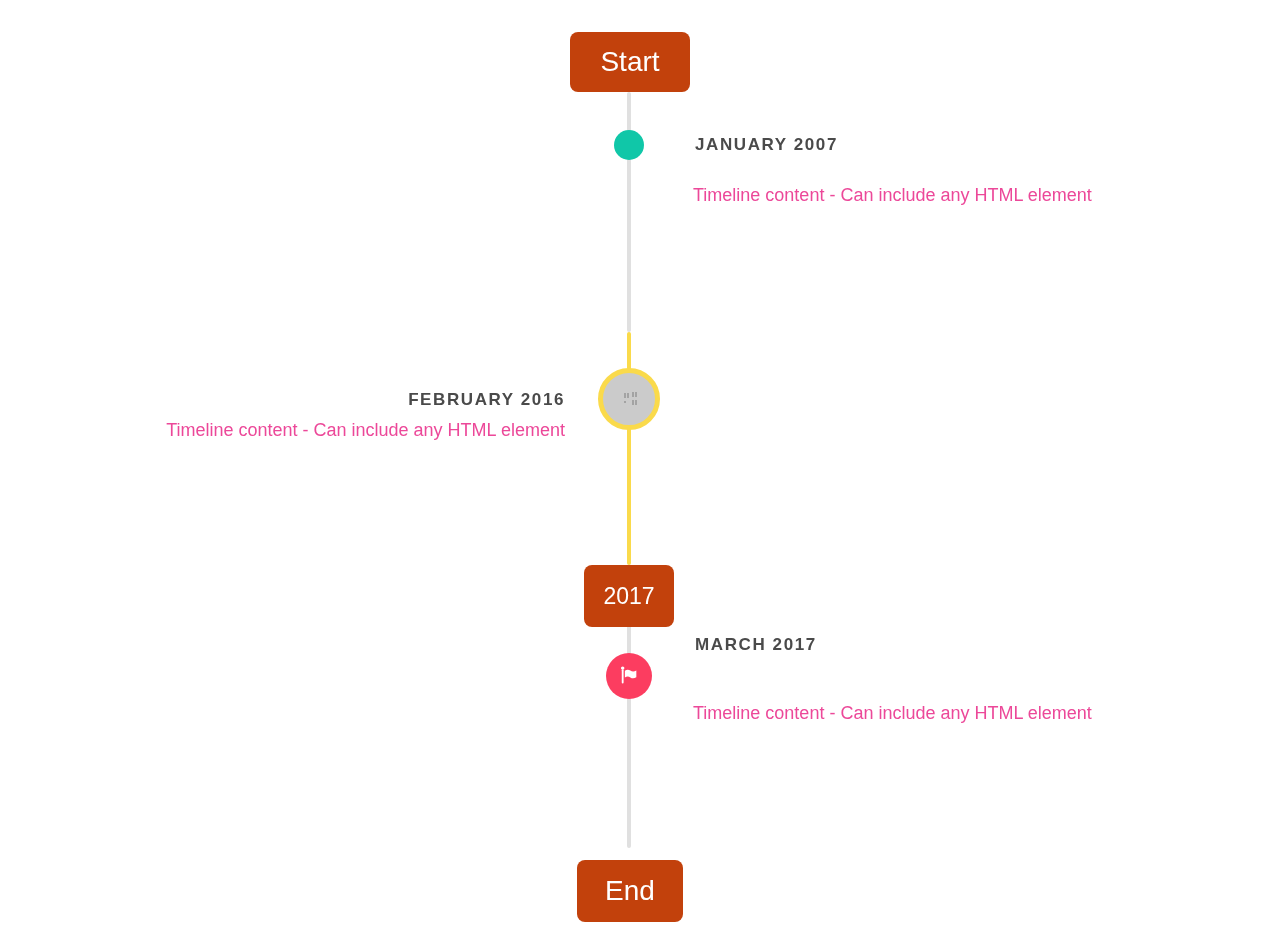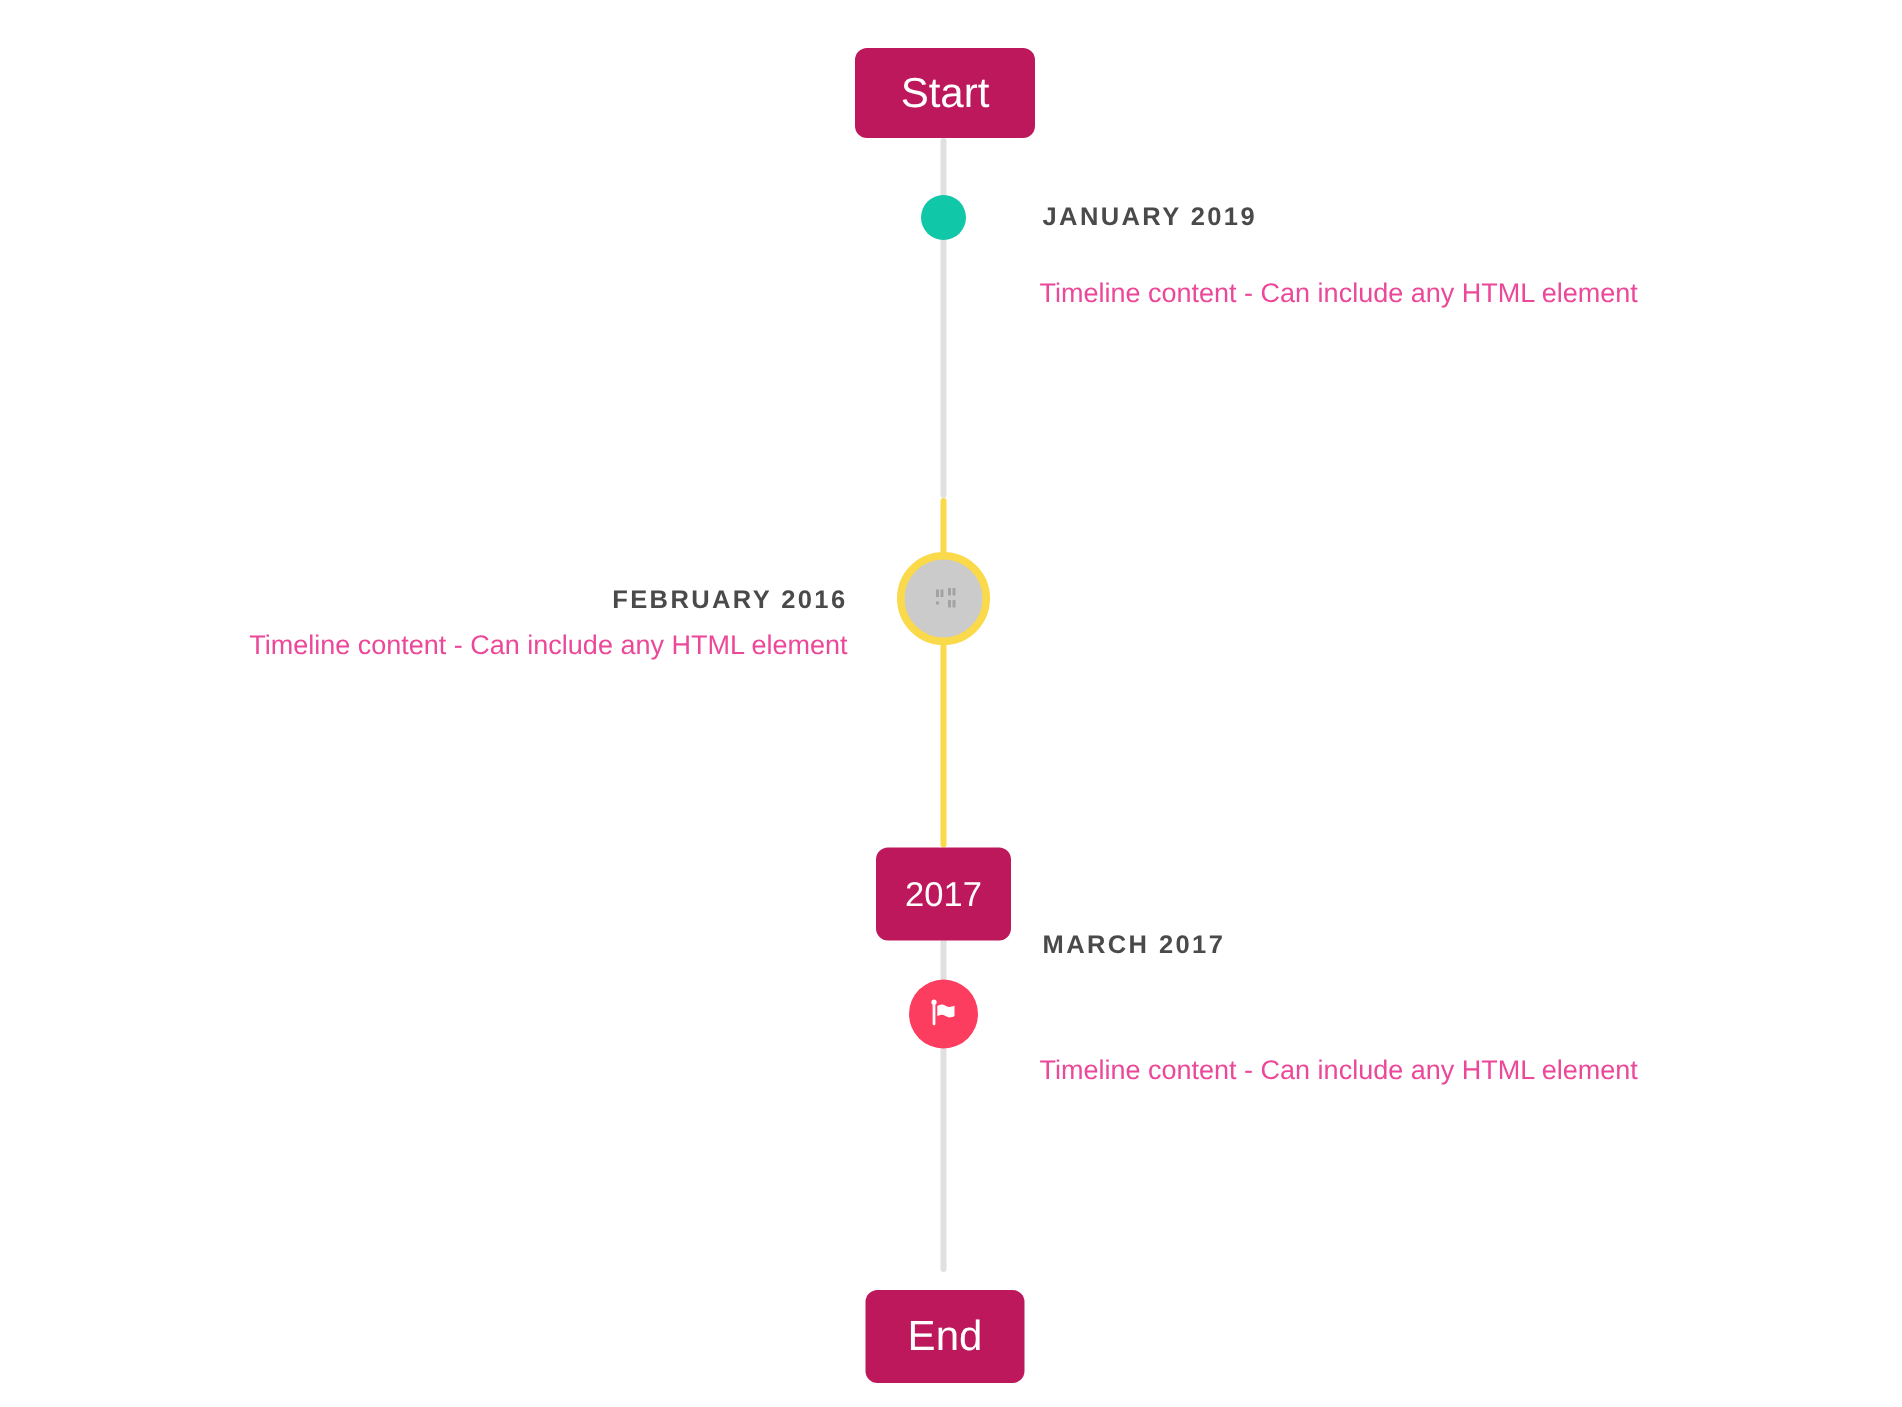--- a/index.html
+++ b/index.html
@@ -27,21 +27,21 @@
   .seg-1 { top: 92px;  height: 240px; }
   .seg-2 { top: 332px; height: 233px; }
   .seg-3 { top: 612px; height: 236px; }
 
   
   .pill {
     position: absolute;
     display: flex;
     align-items: center;
     justify-content: center;
-    background: #be185d;
+    background: #c2410c;
     color: #ffffff;
     border-radius: 8px;
     box-sizing: border-box;
     user-select: none;
     cursor: pointer;
   }
   .pill-start { left: 570px; top: 32px;  width: 120px; height: 60px; font-size: 28px; }
   .pill-end   { left: 577px; top: 860px; width: 106px; height: 62px; font-size: 28px; }
   .pill-year  { left: 584px; top: 565px; width: 90px;  height: 62px; font-size: 23px; }
 
@@ -77,21 +77,21 @@
     position: absolute;
     font-size: 17px;
     font-weight: 700;
     letter-spacing: 1.6px;
     color: #4a4a4a;
     line-height: 20px;
     white-space: nowrap;
   }
   .period-jan { left: 695px;  top: 135px; }
   .period-feb { right: 703px; top: 370px; text-align: right; margin-top: 20px; }
-  .period-mar { left: 695px;  top: 620px; }
+  .period-mar { left: 695px;  top: 635px; }
 
   
   .content {
     position: absolute;
     font-size: 18px;
     line-height: 48px;
     color: #ec4899;
     width: 540px;
   }
   .content-jan { left: 693px;  top: 171px; }
@@ -105,21 +105,21 @@
 
 <div class="stage">
 
   <div class="seg seg-gray seg-1"></div>
   <div class="seg seg-yellow seg-2"></div>
   <div class="seg seg-gray seg-3"></div>
 
   <div class="pill pill-start">Start</div>
 
   <div class="marker marker-dot"></div>
-  <div class="period period-jan">JANUARY 2019</div>
+  <div class="period period-jan">JANUARY 2007</div>
   <div class="content content-jan">Timeline content - Can include any HTML element</div>
 
   <div class="marker marker-selected">
     <span>
       <svg class="icon-svg" width="17" height="14" viewBox="0 0 17 14" fill="#a3a3a3" aria-hidden="true">
         <rect x="3" y="1" width="2" height="5"></rect>
         <rect x="6" y="1" width="2" height="5"></rect>
         <rect x="11" y="0" width="2" height="5"></rect>
         <rect x="14" y="0" width="2" height="5"></rect>
         <rect x="3" y="9" width="2" height="2"></rect>

